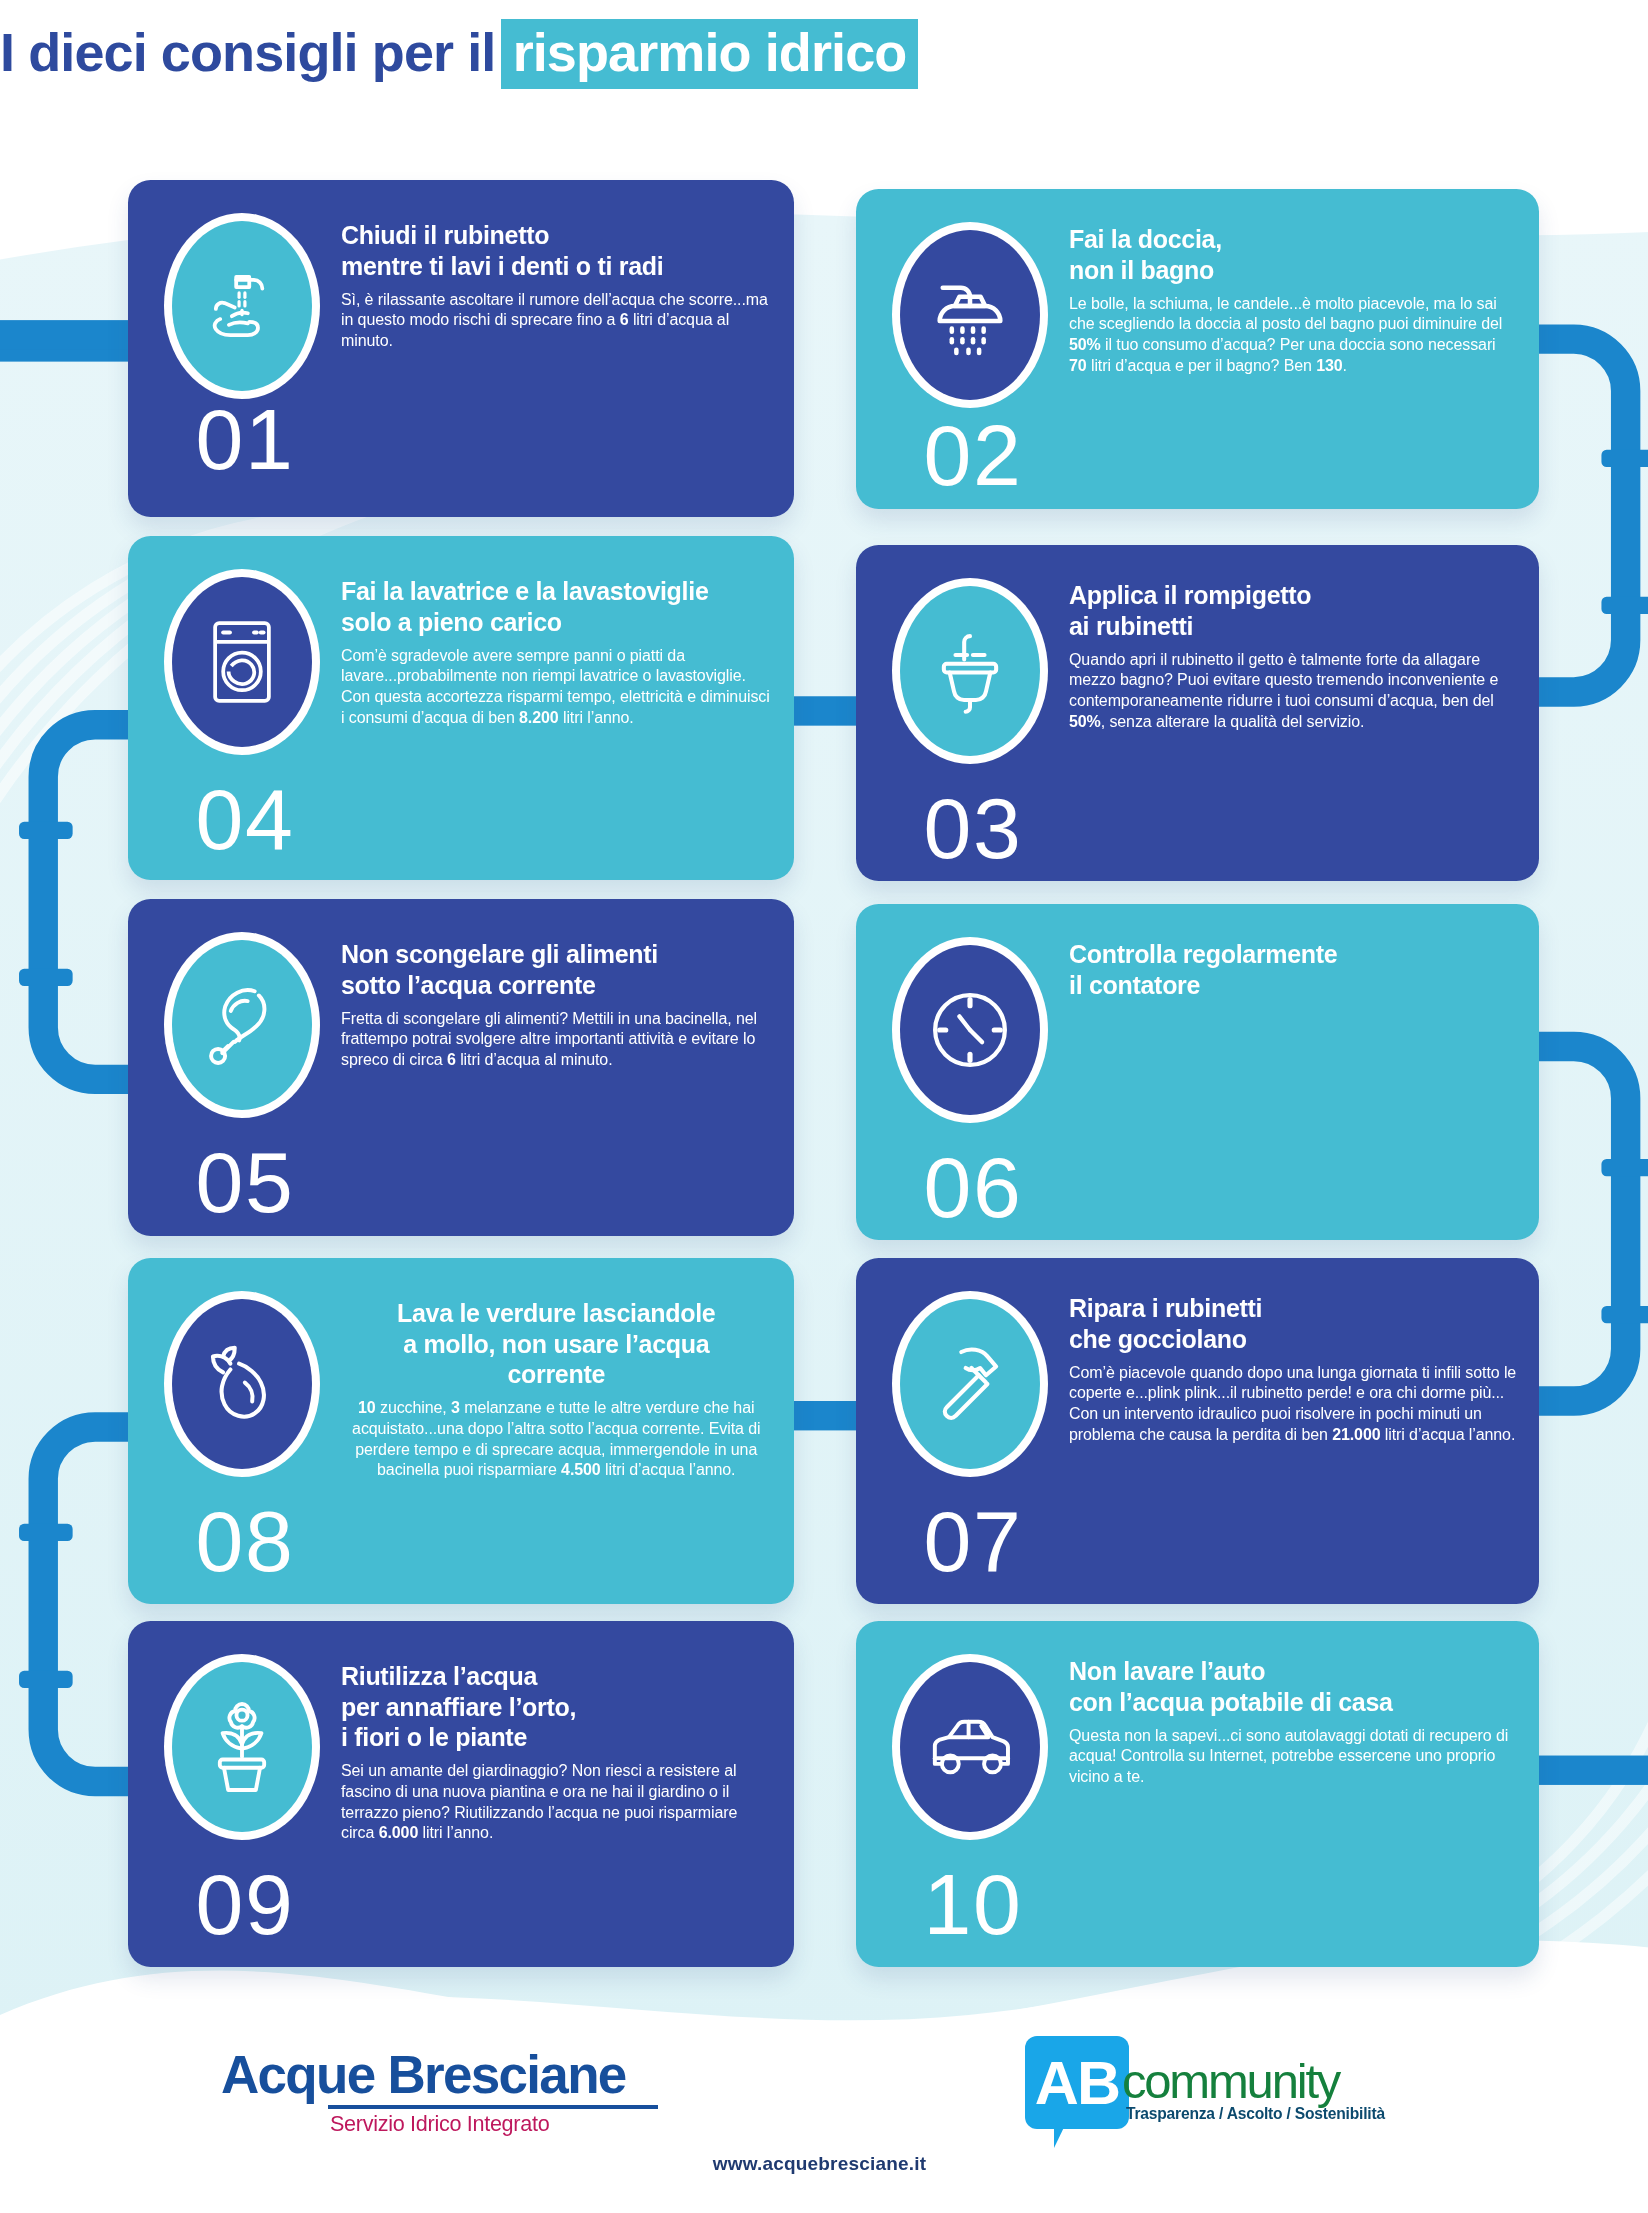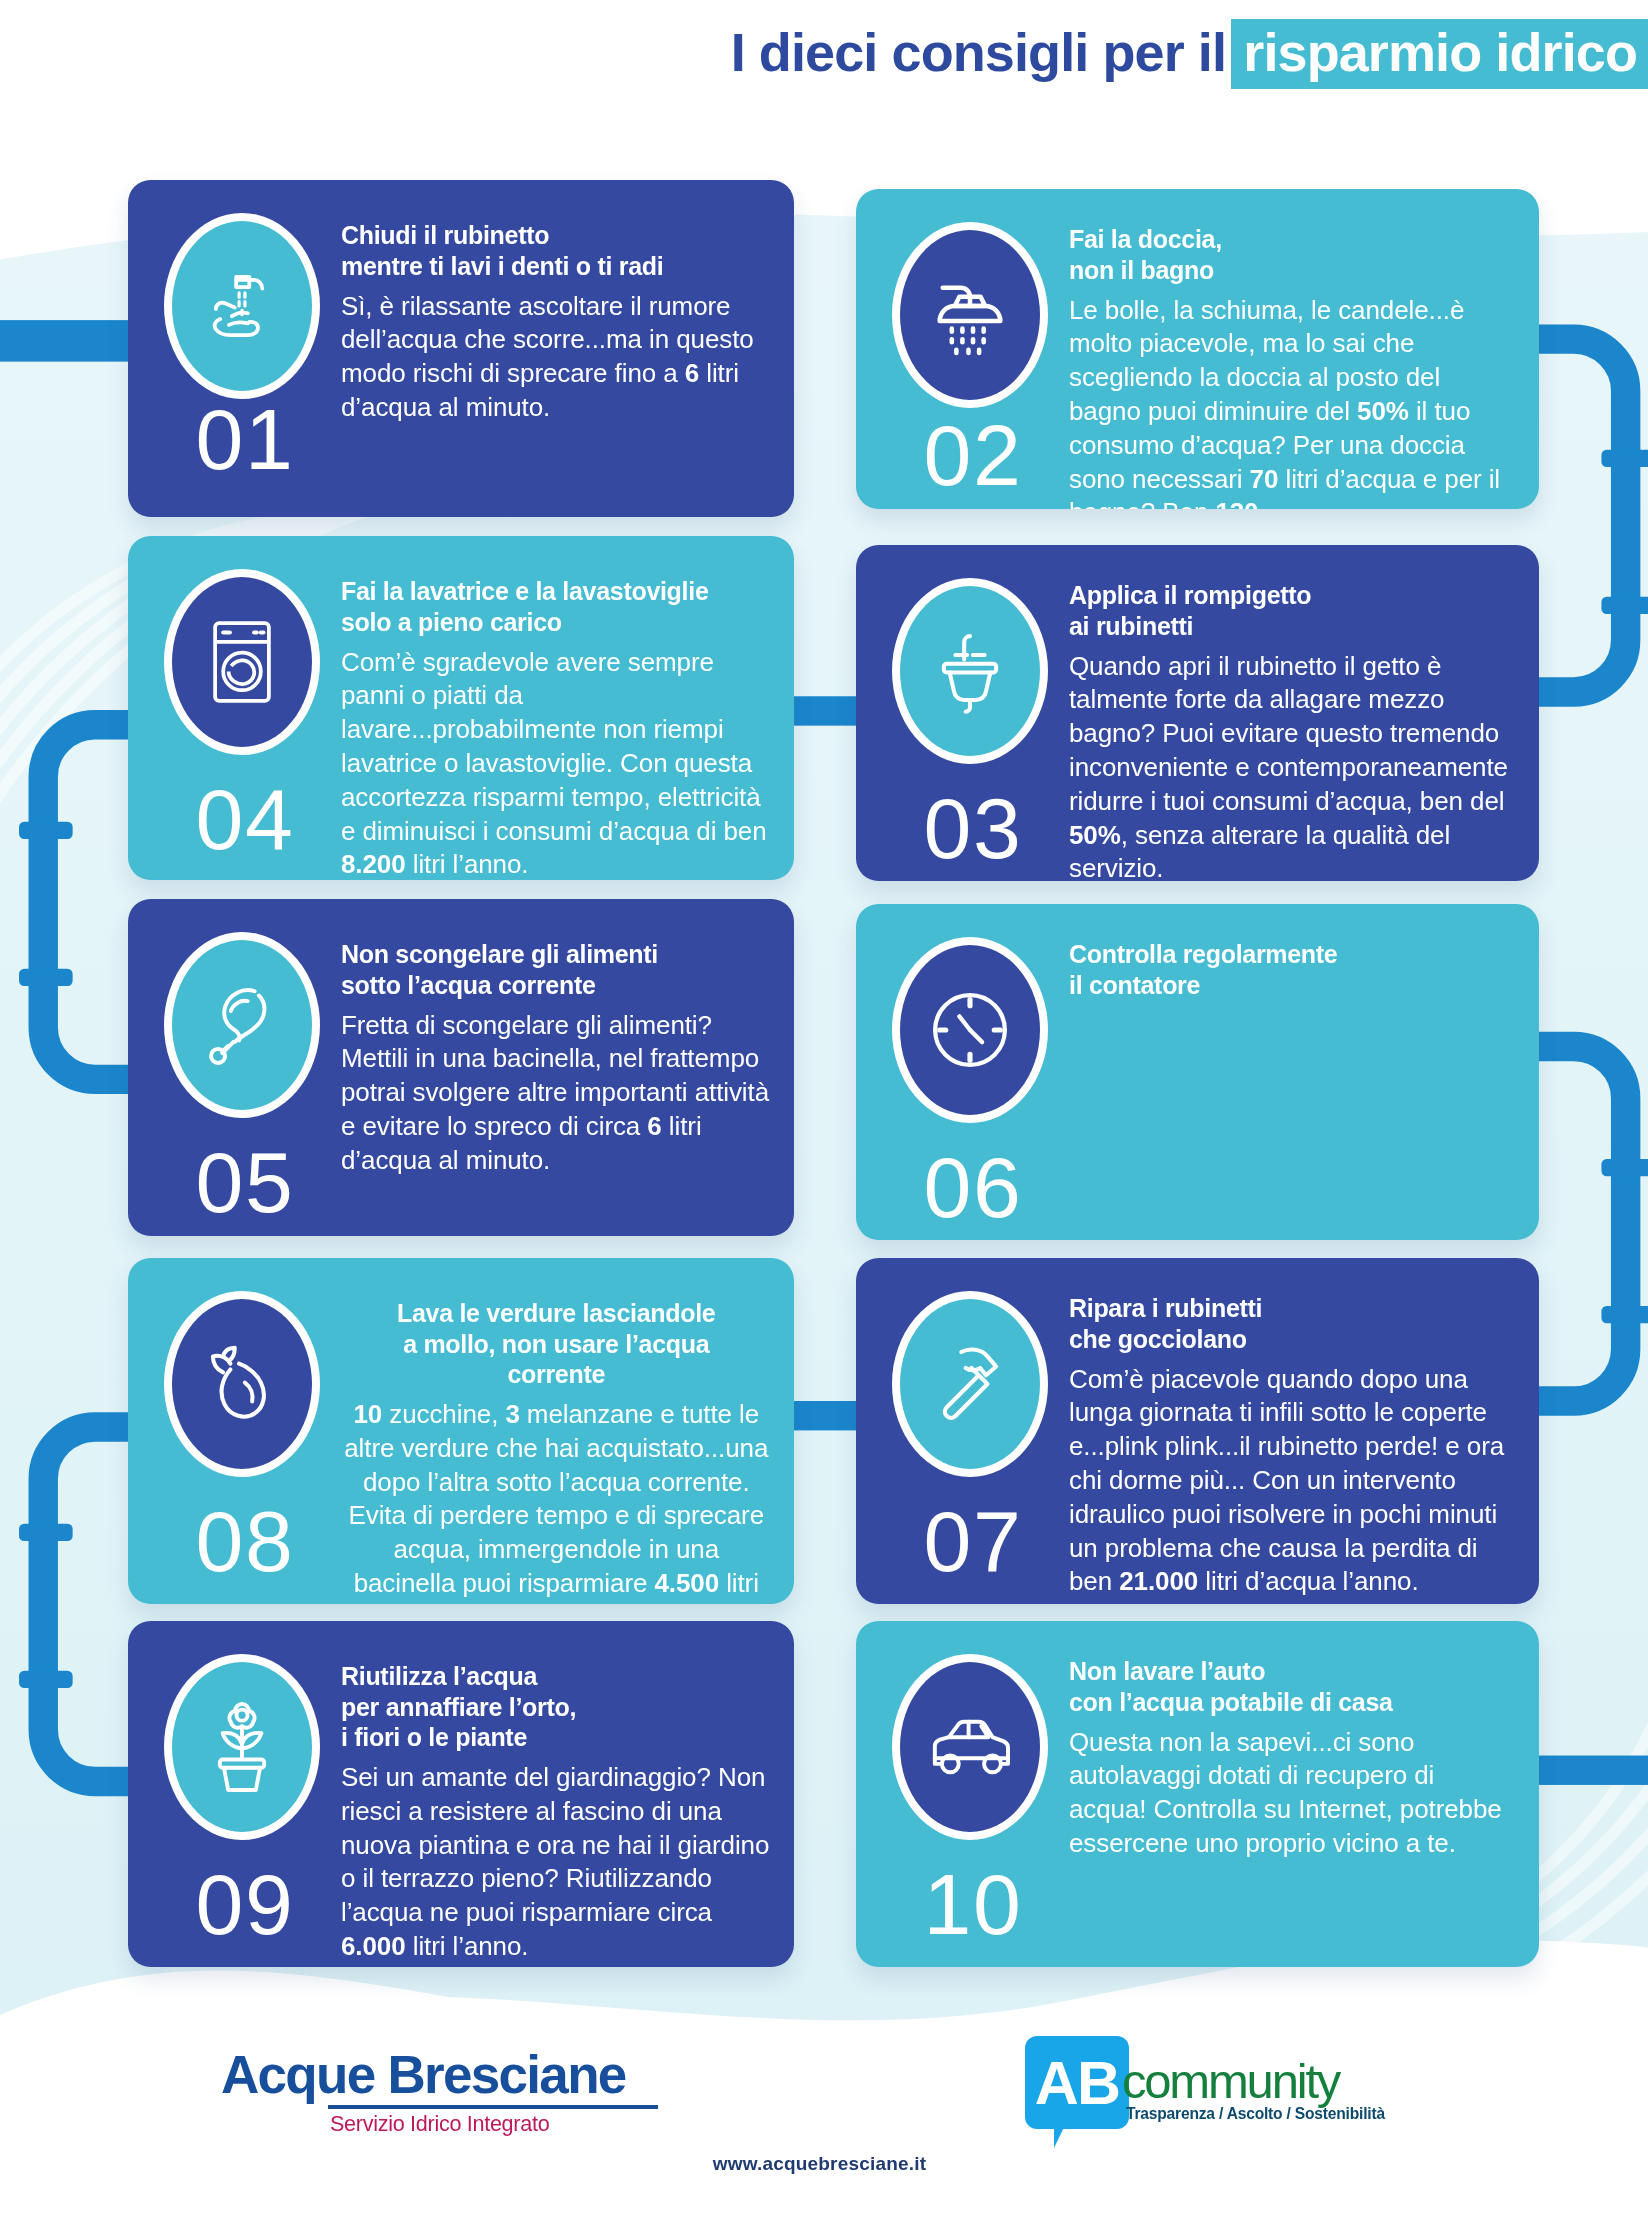--- a/index.html
+++ b/index.html
@@ -11,21 +11,21 @@
     overflow:hidden;
   }
 
   
   #bg { position:absolute; inset:0; z-index:0; }
   #bg svg { display:block; width:1649px; height:2214px; }
 
   
   .title-wrap{
     position:absolute; top:19px; left:0; width:1649px;
-    text-align:right; z-index:6;
+    text-align:left; z-index:6;
   }
   .title-line{
     display:inline-block;
     font-size:54px; font-weight:bold; letter-spacing:-0.9px;
     color:#2e4a9e; white-space:nowrap;
     line-height:1.05;
   }
   .title-hl{
     display:inline-block;
     background:#45bcd2; color:#ffffff;
@@ -82,21 +82,21 @@
   .body{
     position:absolute;
     left:213px; right:22.5px; top:35px;
   }
   .hl{
     font-size:25px; font-weight:bold; color:#ffffff;
     line-height:1.22; letter-spacing:-0.3px;
     margin-bottom:8.6px;
   }
   .txt{
-    font-size:26px; color:#ffffff; line-height:1.30;
+    font-size:16px; color:#ffffff; line-height:1.30;
     letter-spacing:-0.1px;
   }
   .txt b { font-weight:bold; }
 
   
   .footer{ position:absolute; z-index:7; }
 
   .logo-ab{ left:221px; top:2048px; width:536px; }
   .logo-ab .name{
     font-size:53px; font-weight:bold; color:#174f9c;

